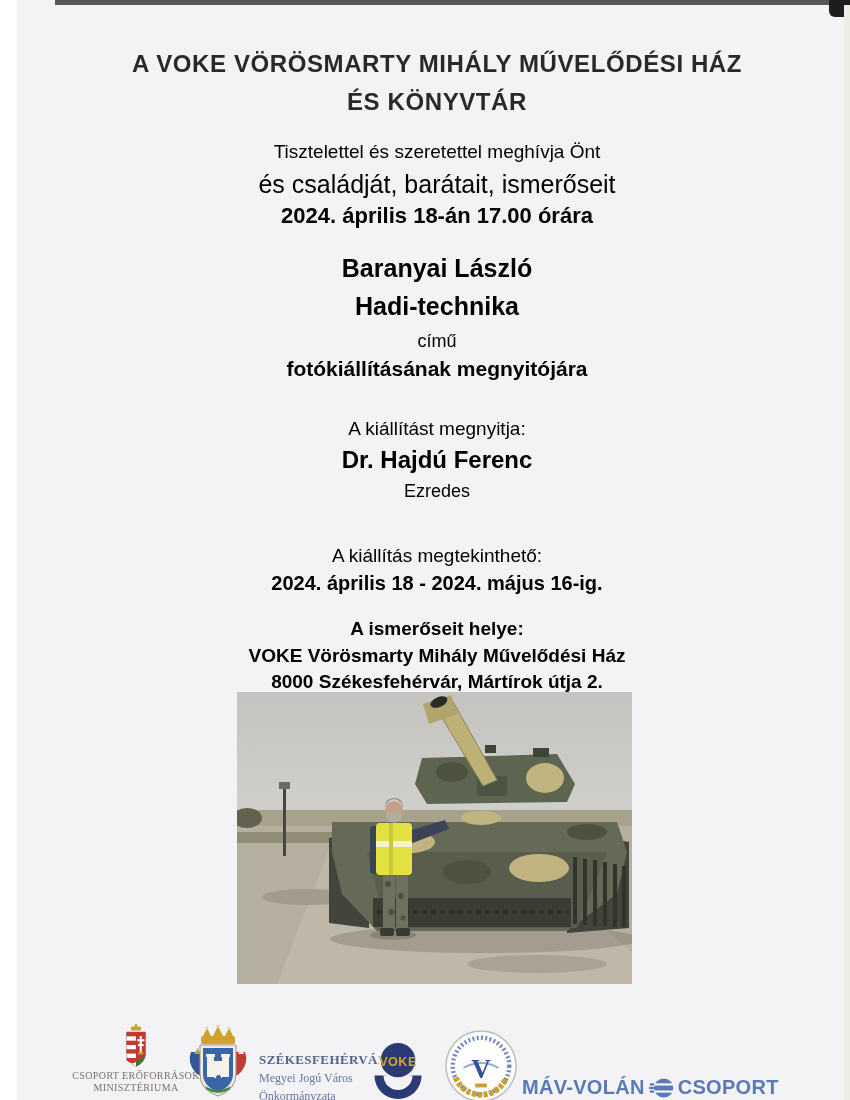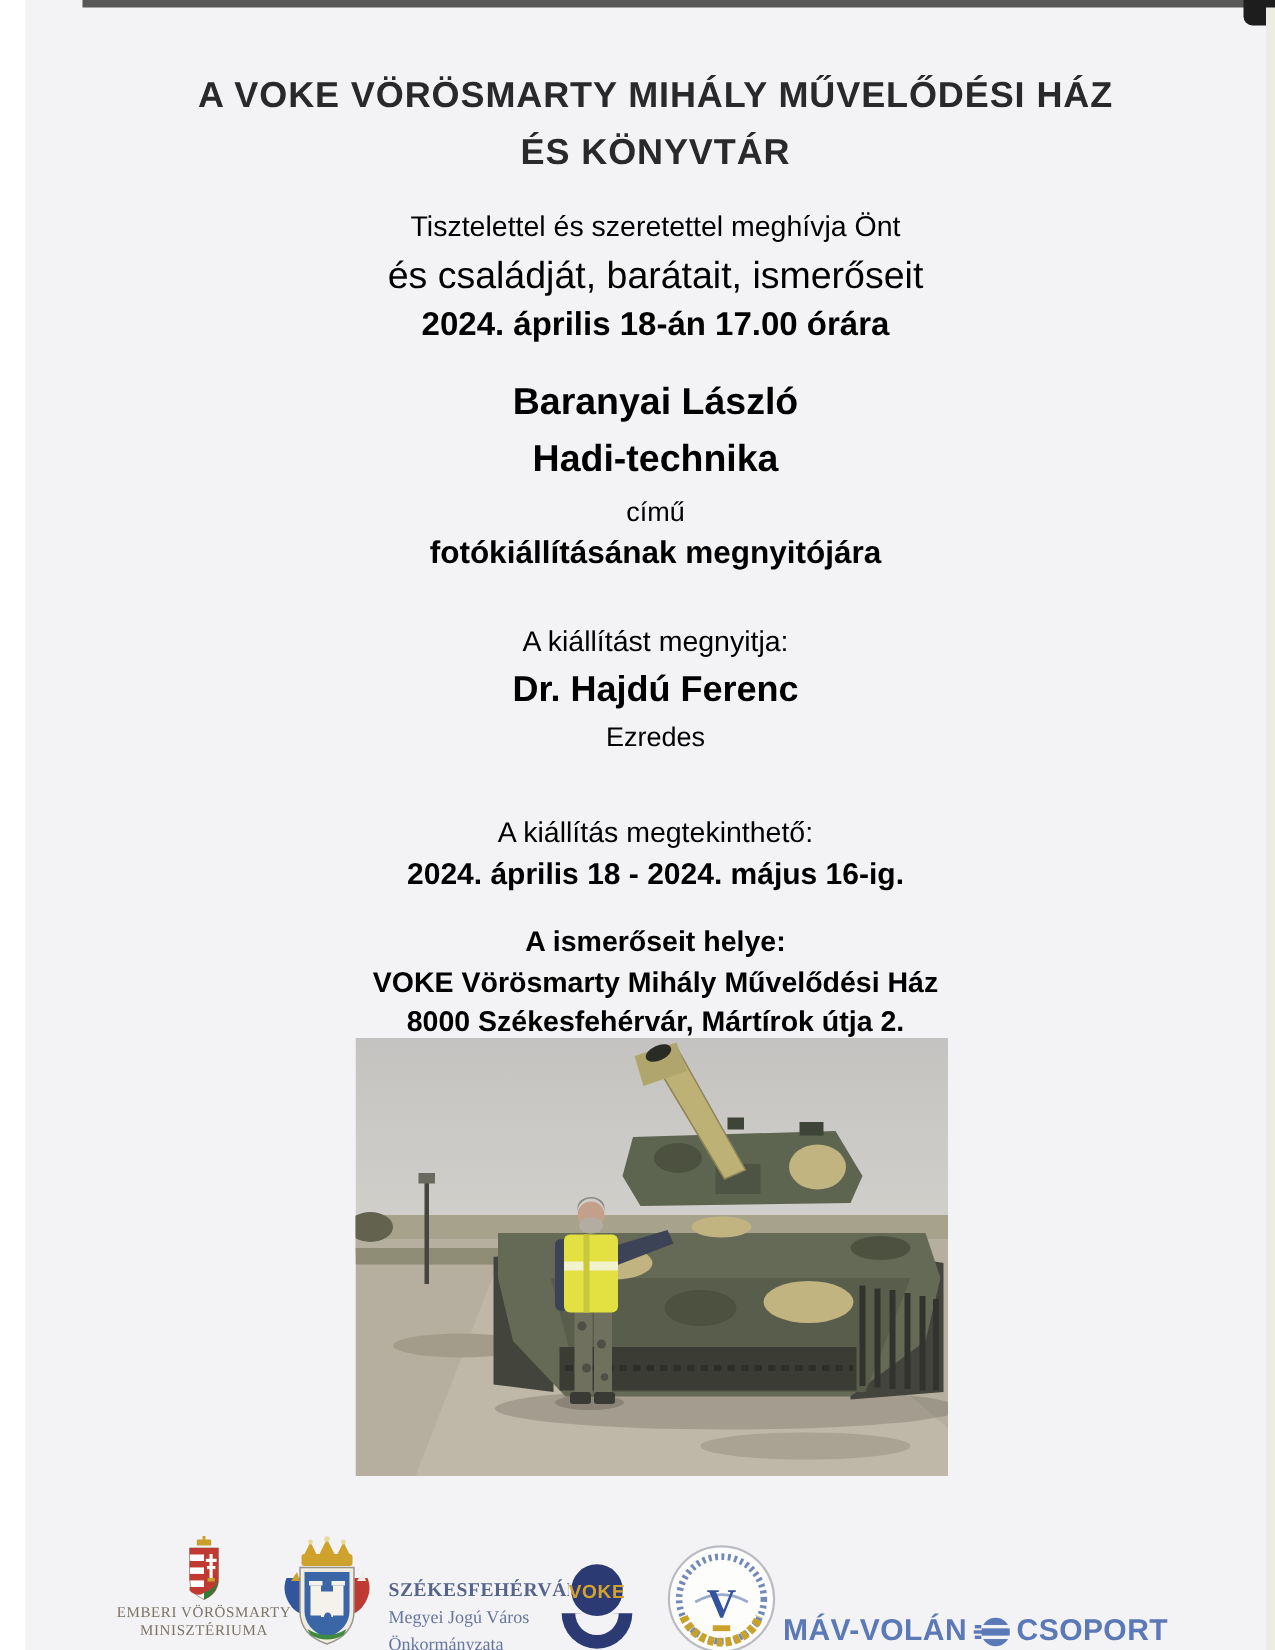--- a/index.html
+++ b/index.html
@@ -165,21 +165,21 @@
           <path d="M8,42.4 h12 v5 q-6,4 -12,-2 Z" fill="#c03a31"></path>
         </g>
         <path d="M20,10 H32 V36 Q32,48 20,53 Z" fill="#c03a31"></path>
         <path d="M20,47 q8,-2 12,-10 v2 q-3,10 -12,14 Z" fill="#2e7d3a"></path>
         <rect x="24.6" y="15" width="2.6" height="20" fill="#fff"></rect>
         <rect x="21.5" y="19" width="9" height="2.6" fill="#fff"></rect>
         <rect x="22.5" y="25" width="7" height="2.6" fill="#fff"></rect>
         <rect x="23" y="35" width="6" height="3" fill="#c9a02c"></rect>
       </svg>
       <div class="ministry-text">
-        <div>EMBERI VÖRÖSMARTY</div>
+        <div>CSOPORT ERŐFORRÁSOK</div>
         <div>MINISZTÉRIUMA</div>
       </div>
     </div>
 
     <div class="city">
       <svg width="62" height="74" viewBox="0 0 62 74">
         <path d="M4,28 q-4,10 4,20 q6,6 8,2 l-2,-22 Z" fill="#31569e"></path>
         <path d="M58,28 q4,10 -4,20 q-6,6 -8,2 l2,-22 Z" fill="#bf3a33"></path>
         <path d="M7,30 l4,-6 2,6 Z" fill="#c9a22c"></path>
         <path d="M51,30 l4,-6 2,6 Z" fill="#f2eee4"></path>

